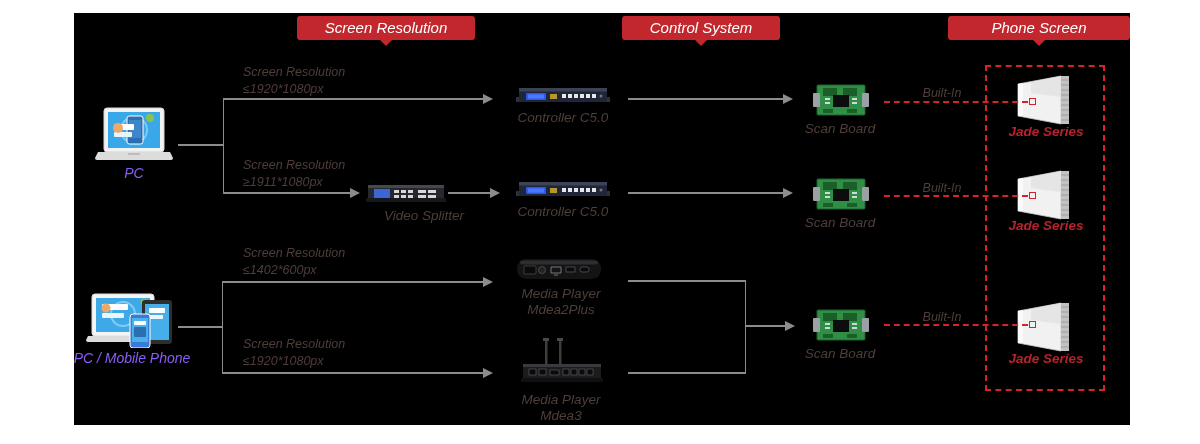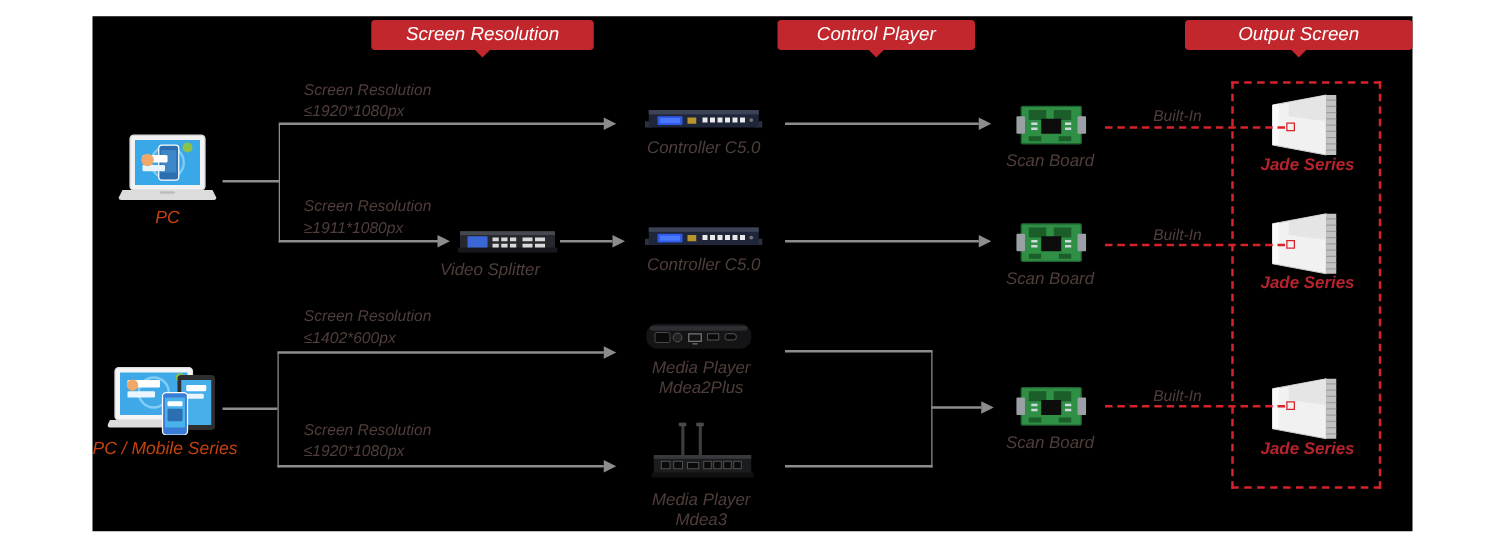--- a/index.html
+++ b/index.html
@@ -14,39 +14,39 @@
   .vline{position:absolute;width:1.5px;background:#8c8c8c;z-index:2;}
   .arr{position:absolute;width:0;height:0;border-top:5px solid transparent;
        border-bottom:5px solid transparent;border-left:10px solid #8c8c8c;z-index:2;}
   .rdash{position:absolute;height:0;border-top:2px dashed #d6232b;z-index:4;}
   .rsq{position:absolute;width:5px;height:5px;border:1.5px solid #d6232b;background:transparent;z-index:4;}
   .outbox{position:absolute;left:985px;top:65px;width:116px;height:322px;
           border:2px dashed #d6232b;z-index:1;}
   .reslbl{position:absolute;color:#4f3e3a;font-size:12.5px;line-height:17px;z-index:3;white-space:nowrap;}
   .devlbl{position:absolute;color:#4f3e3a;font-size:13.5px;line-height:16px;text-align:center;z-index:3;}
   .jadelbl{position:absolute;color:#b5232d;font-size:13.5px;font-weight:600;text-align:center;z-index:4;}
-  .srclbl{position:absolute;color:#c2410c;font-size:14px;text-align:center;z-index:3;}
+  .srclbl{position:absolute;color:#8b5cf6;font-size:14px;text-align:center;z-index:3;}
   .dev{position:absolute;z-index:3;}
 </style>
 </head>
 <body>
 
 <div class="stage">
   <div class="panel"></div>
 
   <div class="banner" style="left:297px;width:178px;">
     <span>Screen Resolution</span>
     <div class="ptr"></div>
   </div>
   <div class="banner" style="left:622px;width:158px;">
-    <span>Control Player</span>
+    <span>Control System</span>
     <div class="ptr"></div>
   </div>
   <div class="banner" style="left:948px;width:182px;">
-    <span>Output Screen</span>
+    <span>Phone Screen</span>
     <div class="ptr"></div>
   </div>
 
   <svg class="dev" style="left:94px;top:106px;" width="80" height="58" viewBox="0 0 80 58">
     <rect x="10" y="2" width="60" height="44" rx="3" fill="#f2f2f2" stroke="#d5d5d5"></rect>
     <rect x="14" y="6" width="52" height="36" fill="#38a8e8"></rect>
     <circle cx="40" cy="24" r="13" fill="none" stroke="#7fc9f2" stroke-width="2"></circle>
     <rect x="33" y="10" width="16" height="28" rx="2.5" fill="#2b6fb0" stroke="#ffffff"></rect>
     <rect x="35" y="14" width="12" height="18" fill="#3d86c8"></rect>
     <rect x="20" y="18" width="20" height="6" rx="1" fill="#ffffff"></rect>
@@ -69,21 +69,21 @@
     <path d="M2 44 h70 l2 4 a2 2 0 0 1 -2 2 H2 a2 2 0 0 1 -2 -2 z" fill="#dcdcdc"></path>
     <rect x="56" y="8" width="30" height="44" rx="3" fill="#2e2e2e"></rect>
     <rect x="59" y="12" width="24" height="36" fill="#46aee9"></rect>
     <rect x="63" y="16" width="16" height="5" rx="1" fill="#ffffff"></rect>
     <rect x="63" y="23" width="14" height="4" rx="1" fill="#eaf6fd"></rect>
     <rect x="44" y="22" width="20" height="34" rx="3" fill="#3a7bd5" stroke="#ffffff"></rect>
     <rect x="46" y="26" width="16" height="24" fill="#49b2ec"></rect>
     <rect x="48" y="29" width="12" height="4" rx="1" fill="#ffffff"></rect>
     <rect x="48" y="35" width="12" height="10" rx="1" fill="#2b6fb0"></rect>
   </svg>
-  <div class="srclbl" style="left:57px;top:350px;width:150px;">PC / Mobile Series</div>
+  <div class="srclbl" style="left:57px;top:350px;width:150px;">PC / Mobile Phone</div>
 
   <div class="hline" style="left:178px;top:144px;width:46px;"></div>
   <div class="vline" style="left:222.5px;top:99px;height:95px;"></div>
   <div class="hline" style="left:223px;top:98px;width:262px;"></div>
   <div class="arr" style="left:483px;top:94px;"></div>
   <div class="hline" style="left:223px;top:192px;width:129px;"></div>
   <div class="arr" style="left:350px;top:188px;"></div>
   <div class="hline" style="left:448px;top:192px;width:42px;"></div>
   <div class="arr" style="left:490px;top:188px;"></div>
   <div class="hline" style="left:628px;top:98px;width:155px;"></div>
@@ -130,21 +130,21 @@
       <rect x="42" y="8" width="5" height="3"></rect>
         <rect x="28" y="13" width="5" height="3"></rect>
       <rect x="35" y="13" width="5" height="3"></rect>
         <rect x="42" y="13" width="5" height="3"></rect>
       <rect x="52" y="8" width="8" height="3"></rect>
         <rect x="62" y="8" width="8" height="3"></rect>
       <rect x="52" y="13" width="8" height="3"></rect>
         <rect x="62" y="13" width="8" height="3"></rect>
     </g>
   </svg>
-  <div class="devlbl" style="left:342px;top:208px;width:100px;">Video Splitter</div>
+  <div class="devlbl" style="left:374px;top:208px;width:100px;">Video Splitter</div>
 
   <svg class="dev" style="left:516px;top:86px;" width="94" height="20" viewBox="0 0 94 20">
     <rect x="0" y="11" width="6" height="5" fill="#2c3140"></rect>
       <rect x="88" y="11" width="6" height="5" fill="#2c3140"></rect>
     <rect x="3" y="2" width="88" height="14" rx="1" fill="#20263a"></rect>
     <rect x="3" y="2" width="88" height="3.5" fill="#3c4356"></rect>
     <rect x="10" y="7" width="20" height="7" rx="1" fill="#2e59e8"></rect>
     <rect x="12" y="8.5" width="16" height="4" fill="#4a78ff"></rect>
     <rect x="34" y="8" width="7" height="5" fill="#b8962e"></rect>
     <g fill="#e8e8e8">

